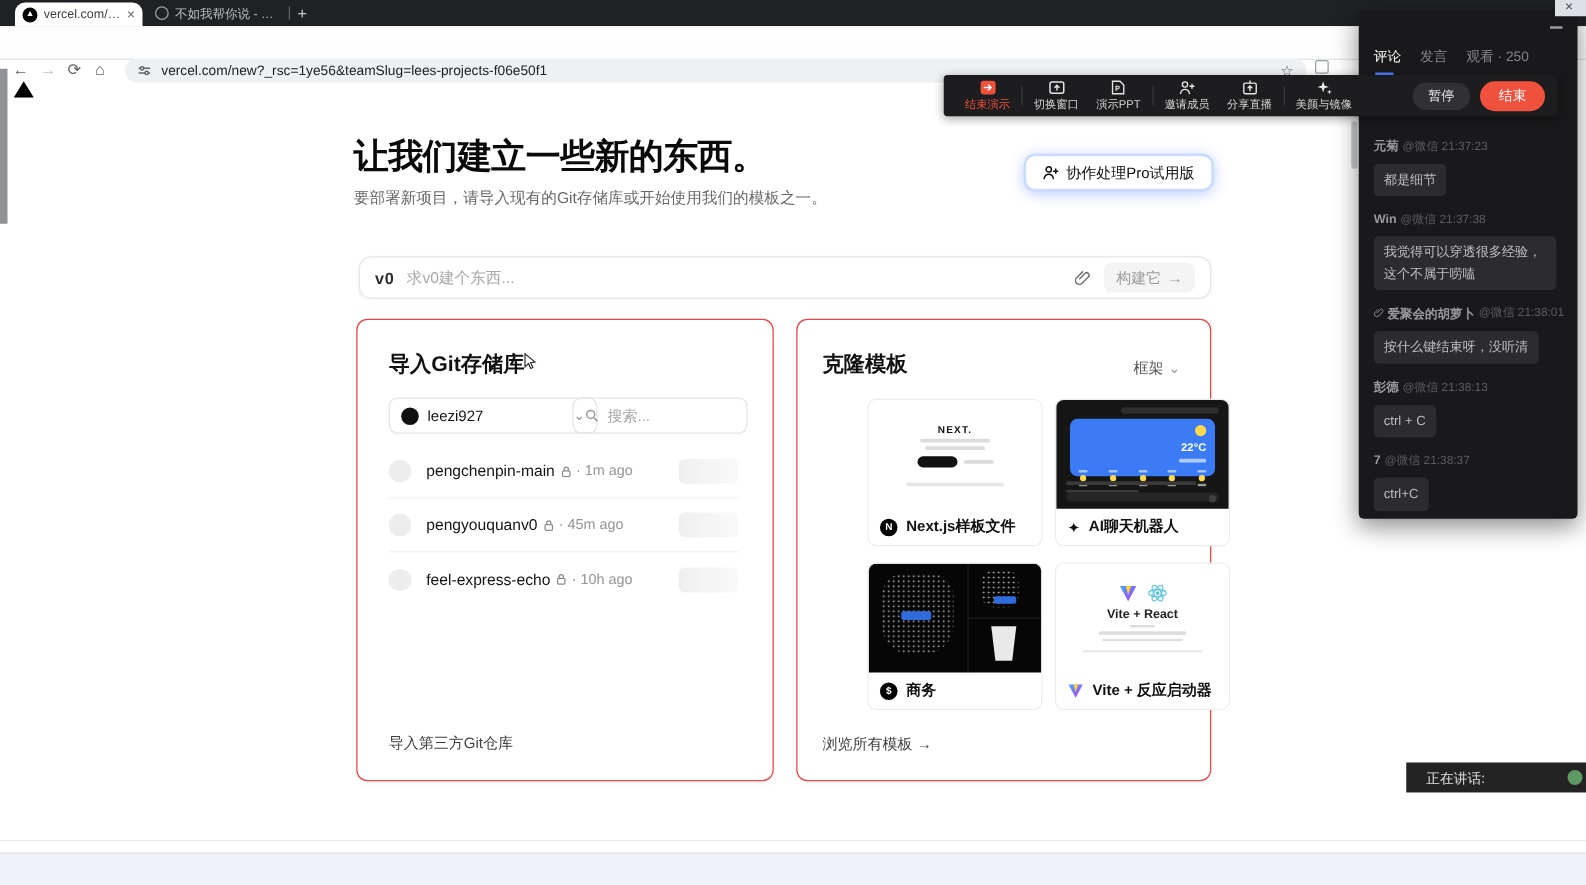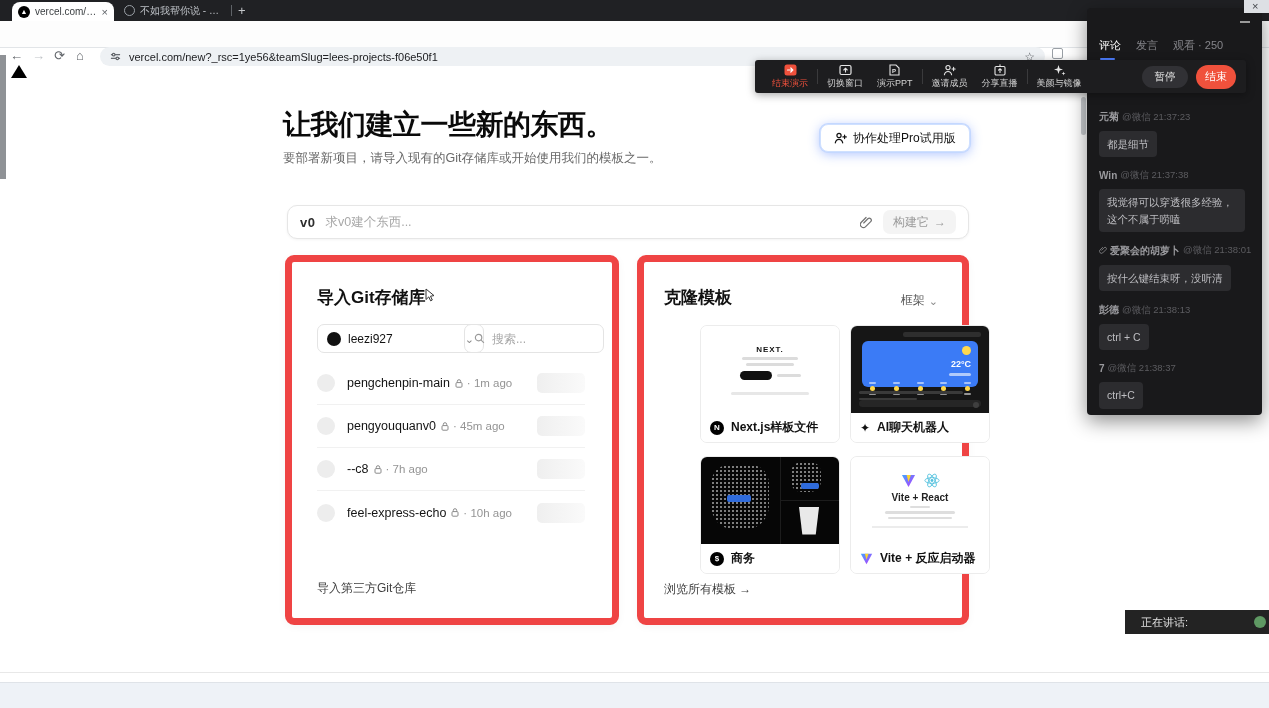--- a/index.html
+++ b/index.html
@@ -33,21 +33,21 @@
   .h1 { left:283px; top:106px; font-size:28px; font-weight:700; color:#0a0a0a; letter-spacing:-0.5px; }
   .sub { left:283px; top:150px; font-size:12.5px; color:#686868; }
   .collab-btn { left:820px; top:124px; height:28px; padding:0 13px; background:#fff; border:1px solid #cfe0ff; border-radius:8px; display:flex; align-items:center; gap:6px; font-size:12px; color:#111; box-shadow:0 0 0 1px #c4d8ff, 0 2px 12px rgba(70,120,255,.45); }
 
   .v0bar { left:287px; top:205px; width:682px; height:34px; border:1px solid #e6e6e6; border-radius:10px; background:#fff; box-shadow:0 1px 3px rgba(0,0,0,.05); display:flex; align-items:center; padding:0 12px; gap:10px; }
   .v0-logo { font-size:13px; font-weight:700; color:#2d2d2d; letter-spacing:.5px; }
   .v0-input { flex:1; border:none; outline:none; font-size:12.5px; color:#333; background:transparent; font-family:inherit; }
   .v0-input::placeholder { color:#a8a8a8; }
   .build-btn { height:24px; background:#f4f4f4; border-radius:7px; display:flex; align-items:center; padding:0 10px; gap:5px; font-size:12px; color:#9a9a9a; flex:none; }
 
-  .card { background:#fff; border:7px solid #ef4444; border-radius:9px; box-shadow:0 2px 8px rgba(0,0,0,.04); }
+  .card { background:#fff; border:1px solid #ef4444; border-radius:9px; box-shadow:0 2px 8px rgba(0,0,0,.04); }
   .import-card { left:285px; top:255px; width:334px; height:370px; }
   .tpl-card { left:637px; top:255px; width:332px; height:370px; }
   .card-h { font-size:17px; font-weight:700; color:#111; }
 
   .gh-select { position:absolute; left:25px; top:62px; width:167px; height:29px; border:1px solid #e4e4e4; border-radius:7px; display:flex; align-items:center; padding:0 9px; gap:7px; }
   .gh-circle { width:14px; height:14px; border-radius:50%; background:#111; flex:none; }
   .gh-label { font-size:12px; color:#111; flex:1; }
   .chev { font-size:11px; color:#8a8a8a; line-height:6px; }
   .repo-search { position:absolute; left:172px; top:62px; width:140px; height:29px; border:1px solid #e4e4e4; border-radius:7px; display:flex; align-items:center; padding:0 9px; gap:7px; }
   .repo-search input { border:none; outline:none; width:90px; font-size:12px; background:transparent; font-family:inherit; }
@@ -118,21 +118,21 @@
   .scroll-thumb { left:1081px; top:97px; width:5px; height:38px; background:#c9ccd0; border-radius:3px; z-index:6; }
   .page-bottom-line { left:0; top:672px; width:1269px; height:1px; background:#e8e8e8; }
 
   
   .toolbar { left:755px; top:60px; width:491px; height:33px; background:#1d1d1f; border-radius:3px; display:flex; align-items:center; padding:0 10px; z-index:30; box-shadow:0 2px 8px rgba(0,0,0,.35); }
   .tb-item { display:flex; flex-direction:column; align-items:center; justify-content:center; gap:1px; padding:0 7px; }
   .tb-item .lbl { font-size:9px; color:#d2d2d2; white-space:nowrap; }
   .tb-item.red .lbl { color:#f0513c; }
   .tb-sep { width:1px; height:15px; background:#3a3a3c; margin:0 2px; }
   .tb-pause { margin-left:auto; width:46px; height:22px; border-radius:11px; background:#313135; color:#e8e8e8; font-size:10.5px; display:flex; align-items:center; justify-content:center; }
-  .tb-end { margin-left:8px; width:40px; height:24px; border-radius:12px; background:#f0513c; color:#fff; font-size:11px; display:flex; align-items:center; justify-content:center; }
+  .tb-end { margin-left:8px; width:52px; height:24px; border-radius:12px; background:#f0513c; color:#fff; font-size:11px; display:flex; align-items:center; justify-content:center; }
 
   
   .chat { left:1087px; top:8px; width:175px; height:407px; background:#19191b; border-radius:4px; box-shadow:0 6px 20px rgba(0,0,0,.45); z-index:20; }
   .chat-min { position:absolute; right:12px; top:13px; width:10px; height:2px; background:#9a9a9a; }
   .chat-tabs { position:absolute; left:12px; top:30px; display:flex; gap:15px; font-size:11px; }
   .ctab { color:#85858a; position:relative; white-space:nowrap; }
   .ctab.active { color:#fff; }
   .ctab.active::after { content:""; position:absolute; left:1px; bottom:-7px; width:15px; height:2px; background:#4c7dff; border-radius:1px; }
   .msgs { position:absolute; left:12px; right:10px; top:90px; }
   .mh { margin-top:12px; font-size:10px; color:#8f8f92; display:flex; align-items:center; gap:3px; white-space:nowrap; }
@@ -284,30 +284,20 @@
       <span class="rname">pengyouquanv0</span>
       <svg class="lock" width="8" height="9" viewBox="0 0 8 9">
           <rect x="1" y="3.6" width="6" height="4.6" rx="1" stroke="#8a8a8a" fill="none"></rect>
           <path d="M2.3 3.6V2.4a1.7 1.7 0 013.4 0v1.2" stroke="#8a8a8a" fill="none"></path>
         </svg>
       <span class="rmeta">· 45m ago</span>
       <span class="skel-btn"></span>
     </div>
     <div class="repo-row">
       <span class="avatar"></span>
-      <span class="rname">--c8</span>
-      <svg class="lock" width="8" height="9" viewBox="0 0 8 9">
-          <rect x="1" y="3.6" width="6" height="4.6" rx="1" stroke="#8a8a8a" fill="none"></rect>
-          <path d="M2.3 3.6V2.4a1.7 1.7 0 013.4 0v1.2" stroke="#8a8a8a" fill="none"></path>
-        </svg>
-      <span class="rmeta">· 7h ago</span>
-      <span class="skel-btn"></span>
-    </div>
-    <div class="repo-row">
-      <span class="avatar"></span>
       <span class="rname">feel-express-echo</span>
       <svg class="lock" width="8" height="9" viewBox="0 0 8 9">
           <rect x="1" y="3.6" width="6" height="4.6" rx="1" stroke="#8a8a8a" fill="none"></rect>
           <path d="M2.3 3.6V2.4a1.7 1.7 0 013.4 0v1.2" stroke="#8a8a8a" fill="none"></path>
         </svg>
       <span class="rmeta">· 10h ago</span>
       <span class="skel-btn"></span>
     </div>
   </div>
   <div class="import-foot">导入第三方Git仓库</div>

